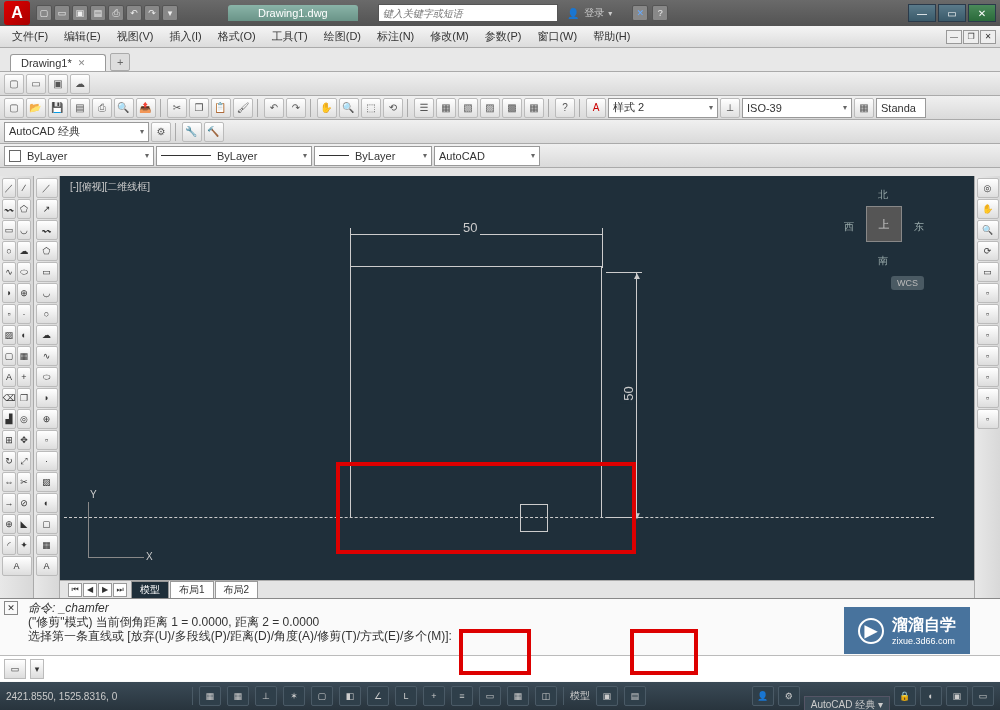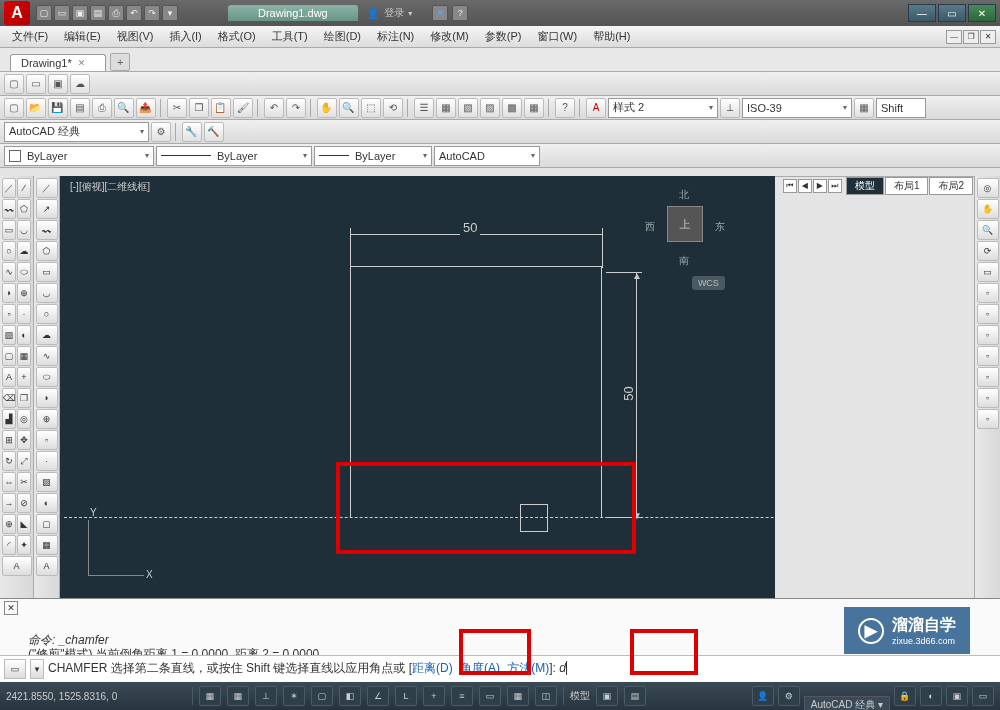--- a/index.html
+++ b/index.html
@@ -38,21 +38,21 @@
   .color-sq { width:12px; height:12px; border:1px solid #666;}
   
   
   .workspace { position:absolute; top:176px; bottom:112px; left:0; right:0; display:flex;}
   .left-tools { width:34px; background:linear-gradient(90deg,#e8e8e8,#d8d8d8); border-right:1px solid #aaa; display:flex; flex-direction:column; align-items:center; padding:2px; gap:1px;}
   .left-tools2 { width:26px; background:linear-gradient(90deg,#e8e8e8,#d8d8d8); border-right:1px solid #aaa; display:flex; flex-direction:column; align-items:center; padding:2px; gap:1px;}
   .lt-btn { width:22px; height:20px; border:1px solid #bbb; background:linear-gradient(#fff,#ddd); border-radius:2px; font-size:9px; display:flex; align-items:center; justify-content:center;}
   .lt-pair { display:flex; gap:1px;}
   .lt-pair .lt-btn { width:14px;}
   
-  .canvas-wrap { flex:1; display:flex; position:relative;}
+  .canvas-wrap { flex:1; display:flex; flex-direction:column; position:relative;}
   .canvas { flex:1; background:#1f2f3a; position:relative; overflow:hidden;}
   .view-label { position:absolute; top:4px; left:10px; color:#ccc; font-size:10px;}
   .viewcube { position:absolute; top:12px; right:50px; width:80px; height:80px; }
   .viewcube .cube { position:absolute; top:18px; left:22px; width:36px; height:36px; background:#555; border:1px solid #888; display:flex; align-items:center; justify-content:center; color:#ccc; font-size:11px;}
   .viewcube .n,.viewcube .s,.viewcube .e,.viewcube .w { position:absolute; color:#9aa; font-size:10px;}
   .viewcube .n{top:0;left:34px;} .viewcube .s{bottom:0;left:34px;} .viewcube .e{top:32px;right:0;} .viewcube .w{top:32px;left:0;}
   .wcs-badge { position:absolute; top:100px; right:50px; background:#4a5a63; color:#bbb; font-size:9px; padding:2px 6px; border-radius:3px;}
   
   .ucs { position:absolute; bottom:22px; left:16px; }
   .ucs-y { position:absolute; bottom:0; left:12px; width:1px; height:56px; background:#888;}
@@ -107,20 +107,21 @@
     <div class="btn">▢</div>
     <div class="btn">▭</div>
     <div class="btn">▣</div>
     <div class="btn">▤</div>
     <div class="btn">⎙</div>
     <div class="btn">↶</div>
     <div class="btn">↷</div>
     <div class="btn">▾</div>
   </div>
   <div class="doc-tab">Drawing1.dwg</div>
+  <input class="search-box" placeholder="键入关键字或短语" style="">
   <div class="user-area">
     <span>👤</span>
     <span>登录</span>
     <span style="font-size:8px;">▾</span>
   </div>
   <div style="margin-left:20px; display:flex; gap:4px;">
     <div class="small-btn" style="color:#6af;">✕</div>
     <div class="small-btn">?</div>
   </div>
   <div class="title-right">
@@ -201,21 +202,21 @@
       <span>样式 2</span>
       <span class="arrow" style="margin-left:auto;">▾</span>
     </div>
   <div class="tb-btn">⟂</div>
   <div class="dropdown" style="width:110px;">
       <span>ISO-39</span>
       <span class="arrow" style="margin-left:auto;">▾</span>
     </div>
   <div class="tb-btn">▦</div>
   <div class="dropdown" style="width:50px;">
-      <span>Shift</span>
+      <span>Standa</span>
     </div>
 </div>
 
 <div class="toolbar-row">
   <div class="dropdown" style="width:145px;">
       <span>AutoCAD 经典</span>
       <span class="arrow" style="margin-left:auto;">▾</span>
     </div>
   <div class="tb-btn">⚙</div>
   <div class="tb-sep"></div>
@@ -410,29 +411,27 @@
     <div class="lt-btn">▫</div>
     <div class="lt-btn">▫</div>
     <div class="lt-btn">▫</div>
     <div class="lt-btn">▫</div>
   </div>
 </div>
 
 <div class="cmd-area">
   <div class="cmd-history">
     <div class="closex">✕</div>
-    <div style="font-style:italic;margin-top:32px;">命令:  _chamfer</div>
+    <div style="font-style:italic;">命令:  _chamfer</div>
     <div>("修剪"模式) 当前倒角距离 1 = 0.0000, 距离 2 = 0.0000</div>
+    <div>选择第一条直线或 [放弃(U)/多段线(P)/距离(D)/角度(A)/修剪(T)/方式(E)/多个(M)]:</div>
   </div>
   <div class="cmd-input-row">
     <div class="cmd-icon">▭</div>
     <div class="cmd-icon" style="width:14px;">▾</div>
-    <div class="cmd-prompt">
-      <span>CHAMFER 选择第二条直线，或按住 Shift 键选择直线以应用角点或 [</span><span class="cmd-opt">距离(D)</span> <span class="cmd-opt">角度(A)</span> <span class="cmd-opt">方法(M)</span><span>]: </span><span style="font-style:italic;">d</span><span style="border-left:1px solid #333; animation:blink 1s infinite;">&nbsp;</span>
-    </div>
   </div>
 
   <div class="red-box" style="top:30px; left:459px; width:72px; height:46px; position:absolute;"></div>
   <div class="red-box" style="top:30px; left:630px; width:68px; height:46px; position:absolute;"></div>
 </div>
 
 <div class="watermark">
   <div class="play">▶</div>
   <div>
     <span>溜溜自学</span>

